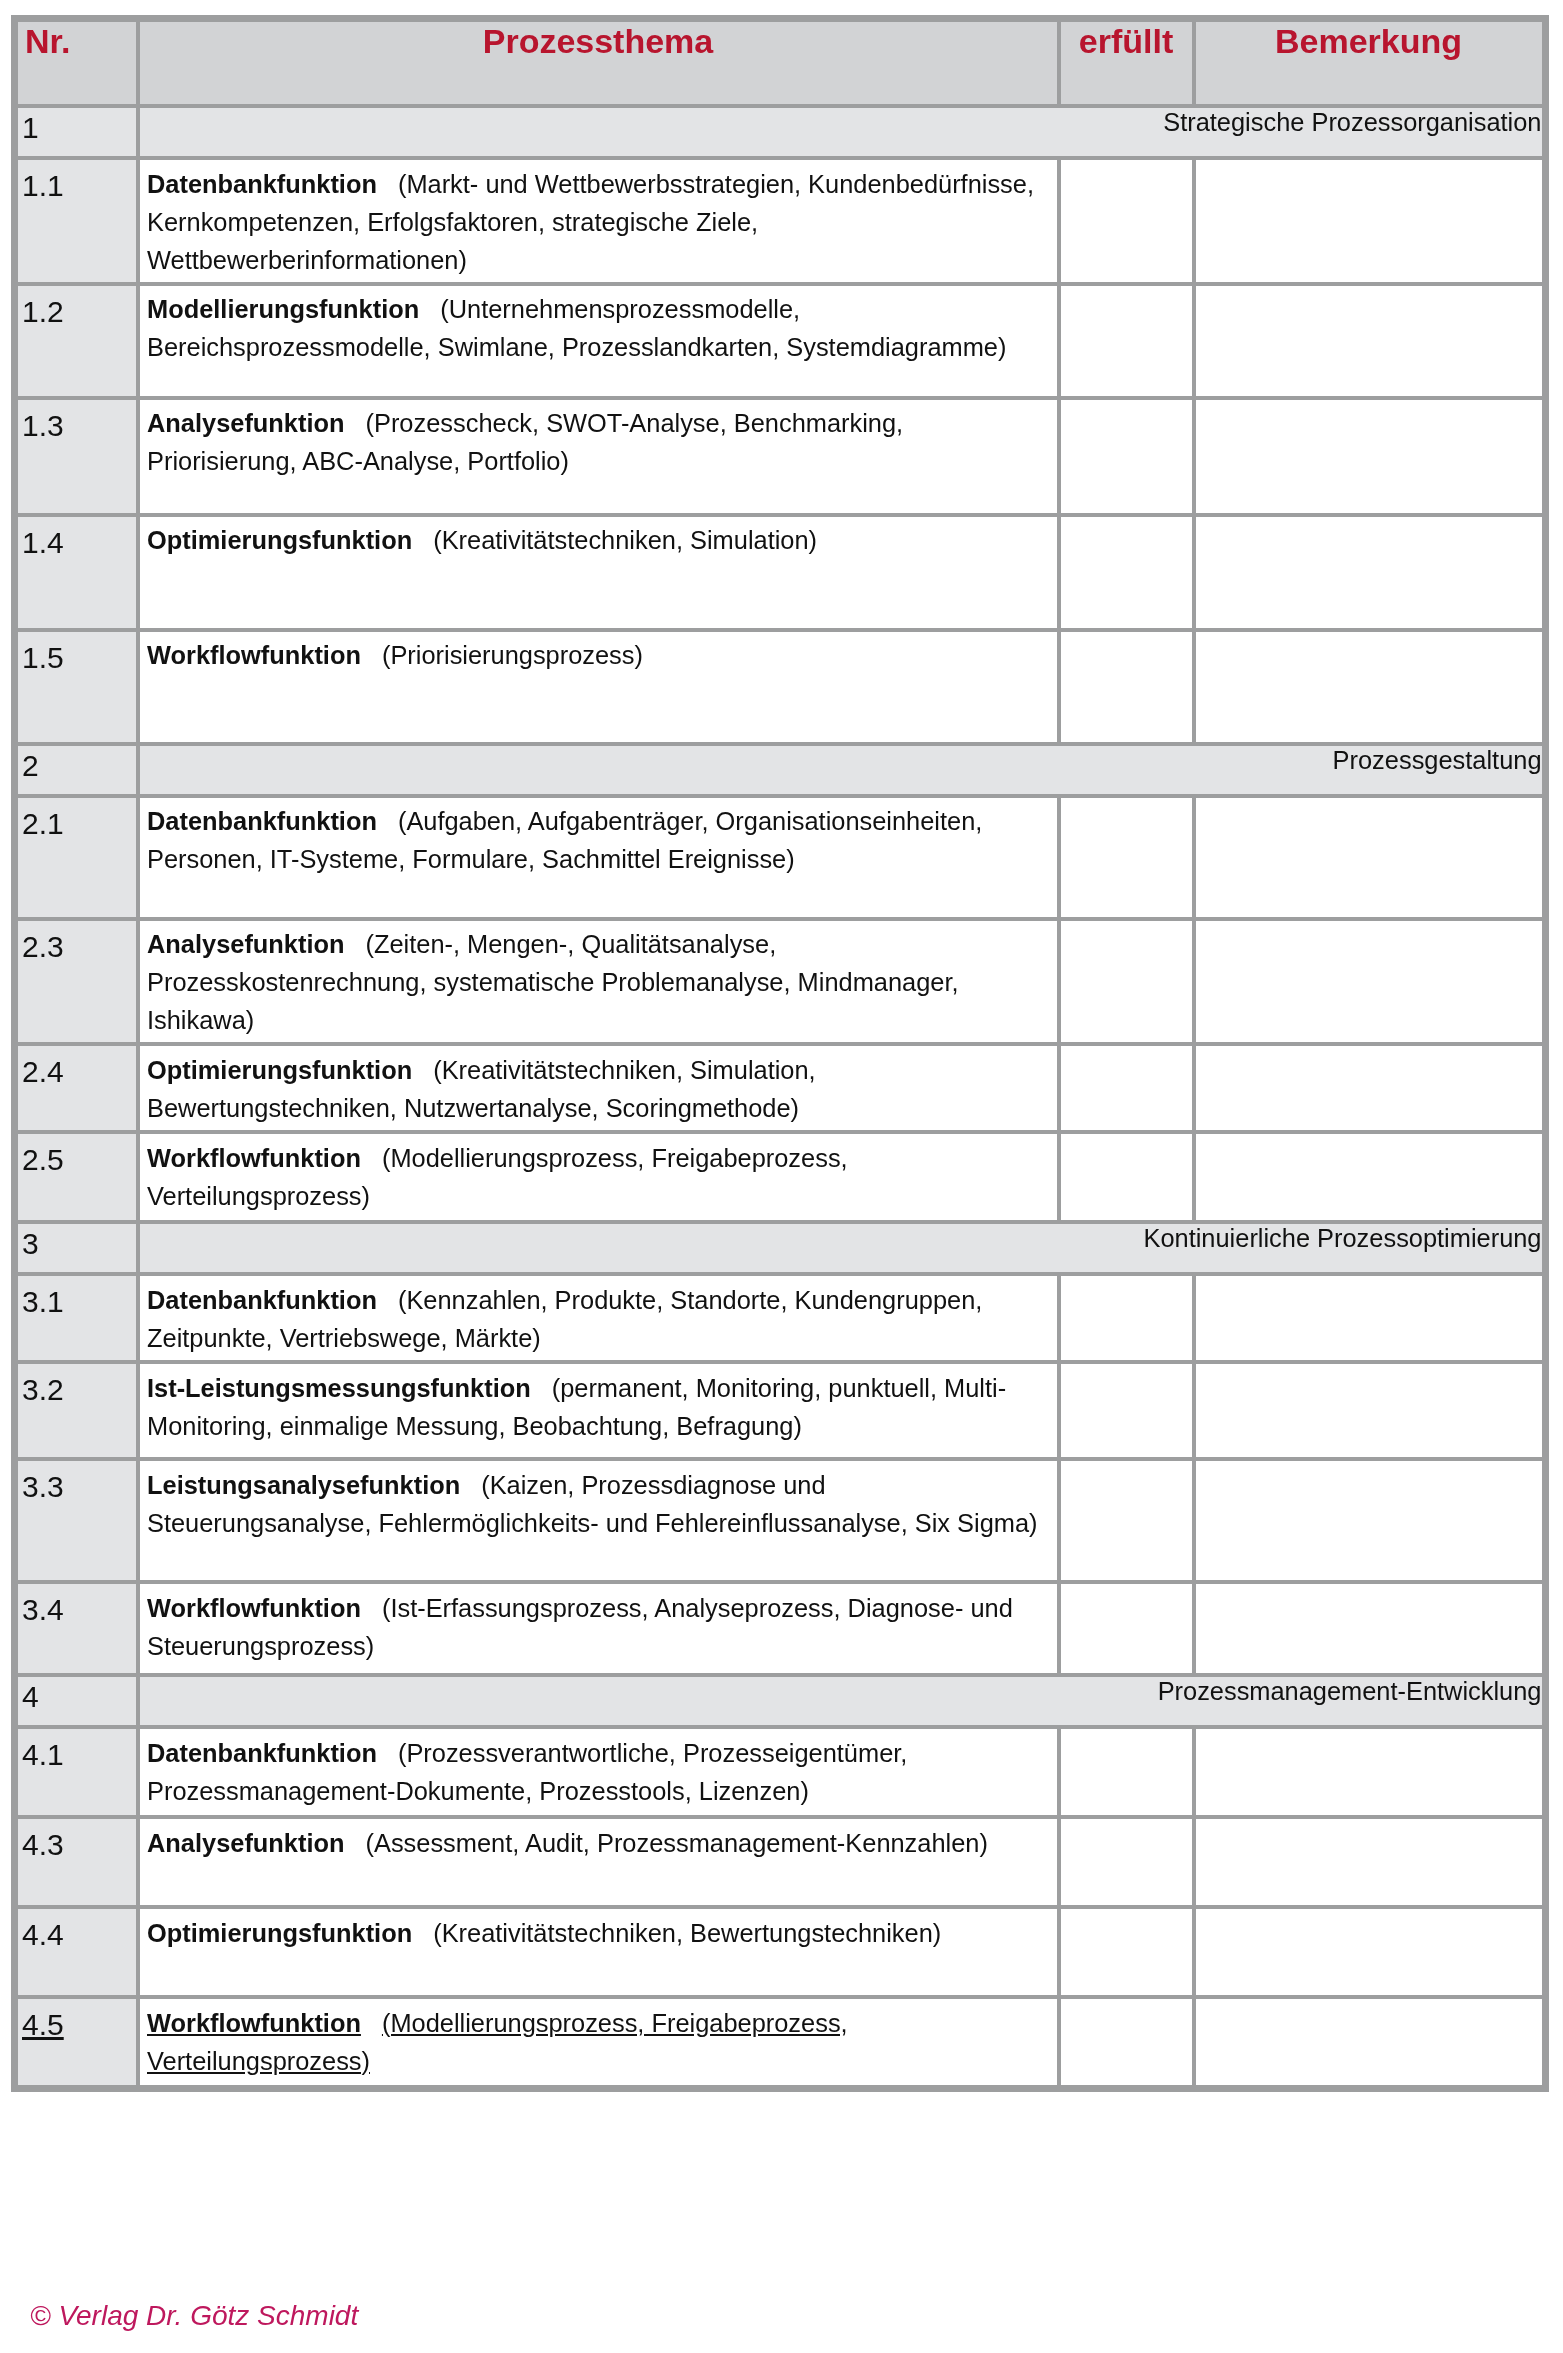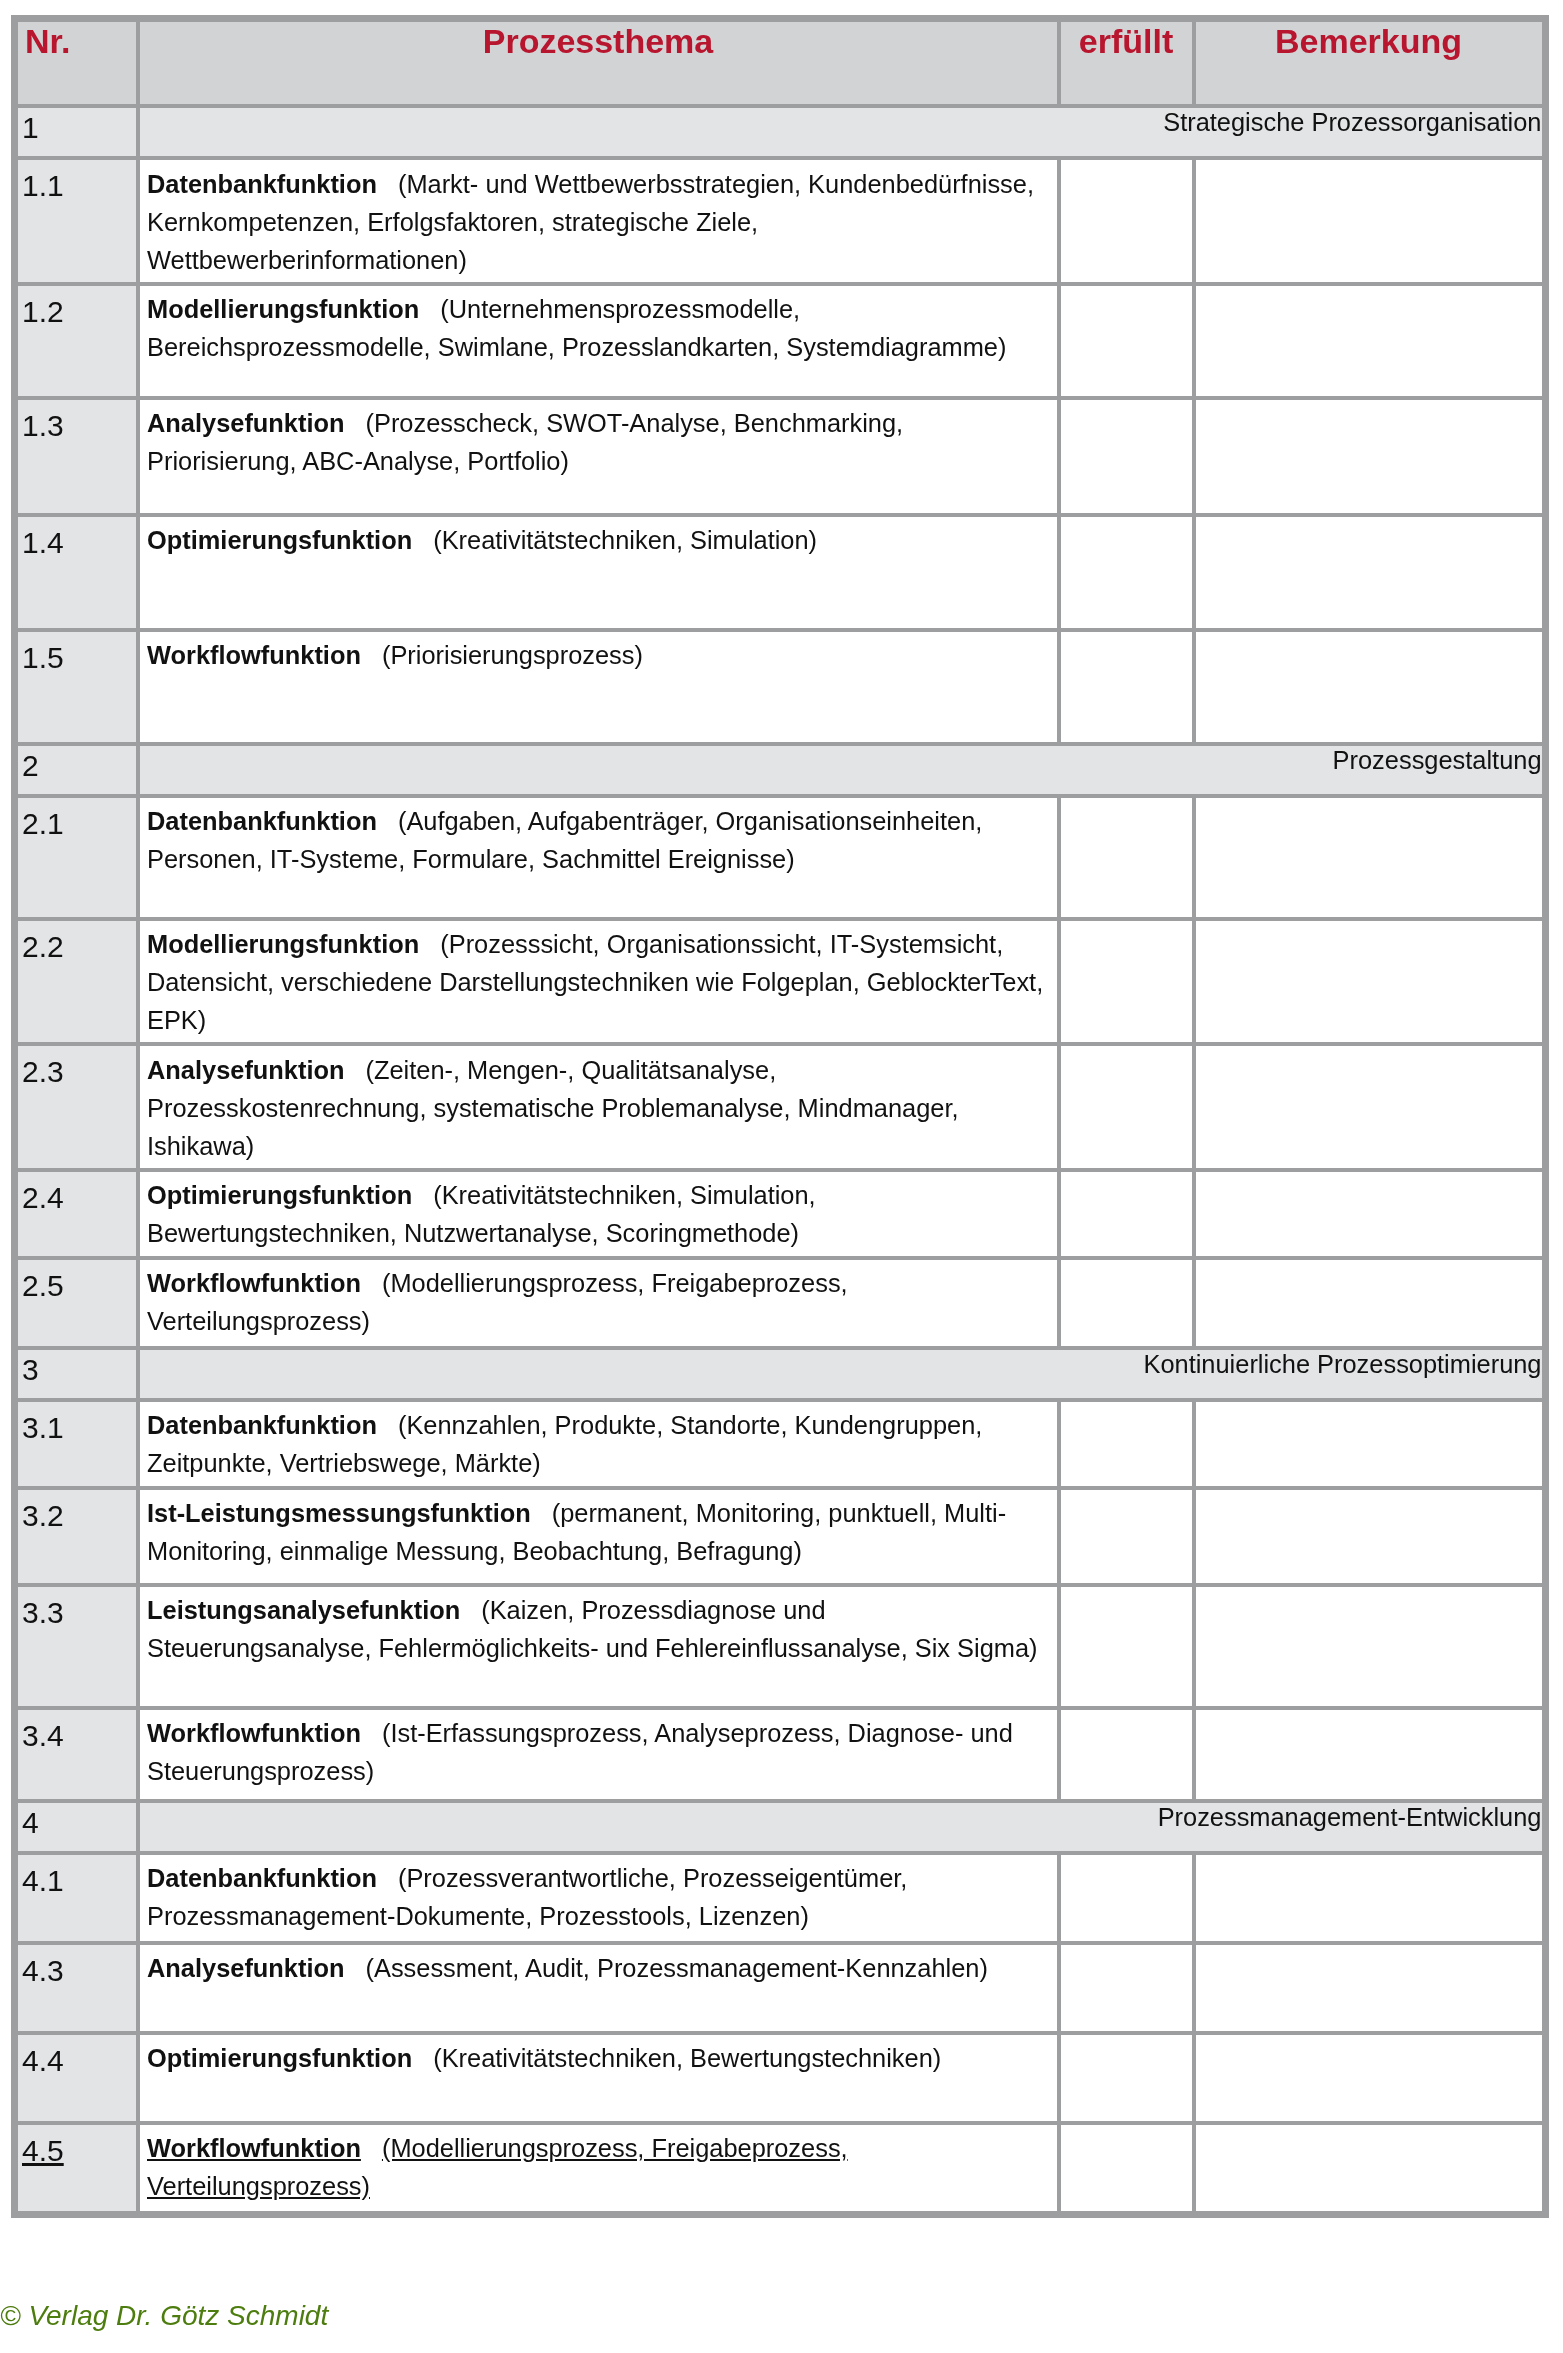--- a/index.html
+++ b/index.html
@@ -68,25 +68,25 @@
   .item td.topic {
     font-size: 25.4px;
     line-height: 38px;
     padding: 4.5px 7.5px 3px 7.5px;
   }
   .item td.topic b { font-weight: bold; margin-right: 21px; }
   .item td.ok, .item td.note { background: #ffffff; }
 
   .footer {
     position: absolute;
-    left: 0;
+    left: 30px;
     top: 2300px;
     font-style: italic;
     font-size: 28px;
-    color: #4d7c0f;
+    color: #be185d;
   }
 </style>
 </head>
 <body>
 
 <div class="sheet">
   <table class="grid">
     <colgroup>
       <col class="c-nr">
         <col class="c-topic">
@@ -140,26 +140,20 @@
           <td class="nr">2</td>
           <td class="sec-title" colspan="3">Prozessgestaltung</td>
         </tr>
         <tr class="item" style="height: 123px;">
           <td class="nr">2.1</td>
           <td class="topic"><b>Datenbankfunktion</b><span>(Aufgaben, Aufgabenträger, Organisationseinheiten, Personen, IT-Systeme, Formulare, Sachmittel Ereignisse)</span></td>
           <td class="ok"></td>
           <td class="note"></td>
         </tr>
         <tr class="item" style="height: 123px;">
-          <td class="nr">2.2</td>
-          <td class="topic"><b>Modellierungsfunktion</b><span>(Prozesssicht, Organisationssicht, IT-Systemsicht, Datensicht, verschiedene Darstellungstechniken wie Folgeplan, GeblockterText, EPK)</span></td>
-          <td class="ok"></td>
-          <td class="note"></td>
-        </tr>
-        <tr class="item" style="height: 123px;">
           <td class="nr">2.3</td>
           <td class="topic"><b>Analysefunktion</b><span>(Zeiten-, Mengen-, Qualitätsanalyse, Prozesskostenrechnung, systematische Problemanalyse, Mindmanager, Ishikawa)</span></td>
           <td class="ok"></td>
           <td class="note"></td>
         </tr>
         <tr class="item" style="height: 88px;">
           <td class="nr">2.4</td>
           <td class="topic"><b>Optimierungsfunktion</b><span>(Kreativitätstechniken, Simulation, Bewertungstechniken, Nutzwertanalyse, Scoringmethode)</span></td>
           <td class="ok"></td>
           <td class="note"></td>

